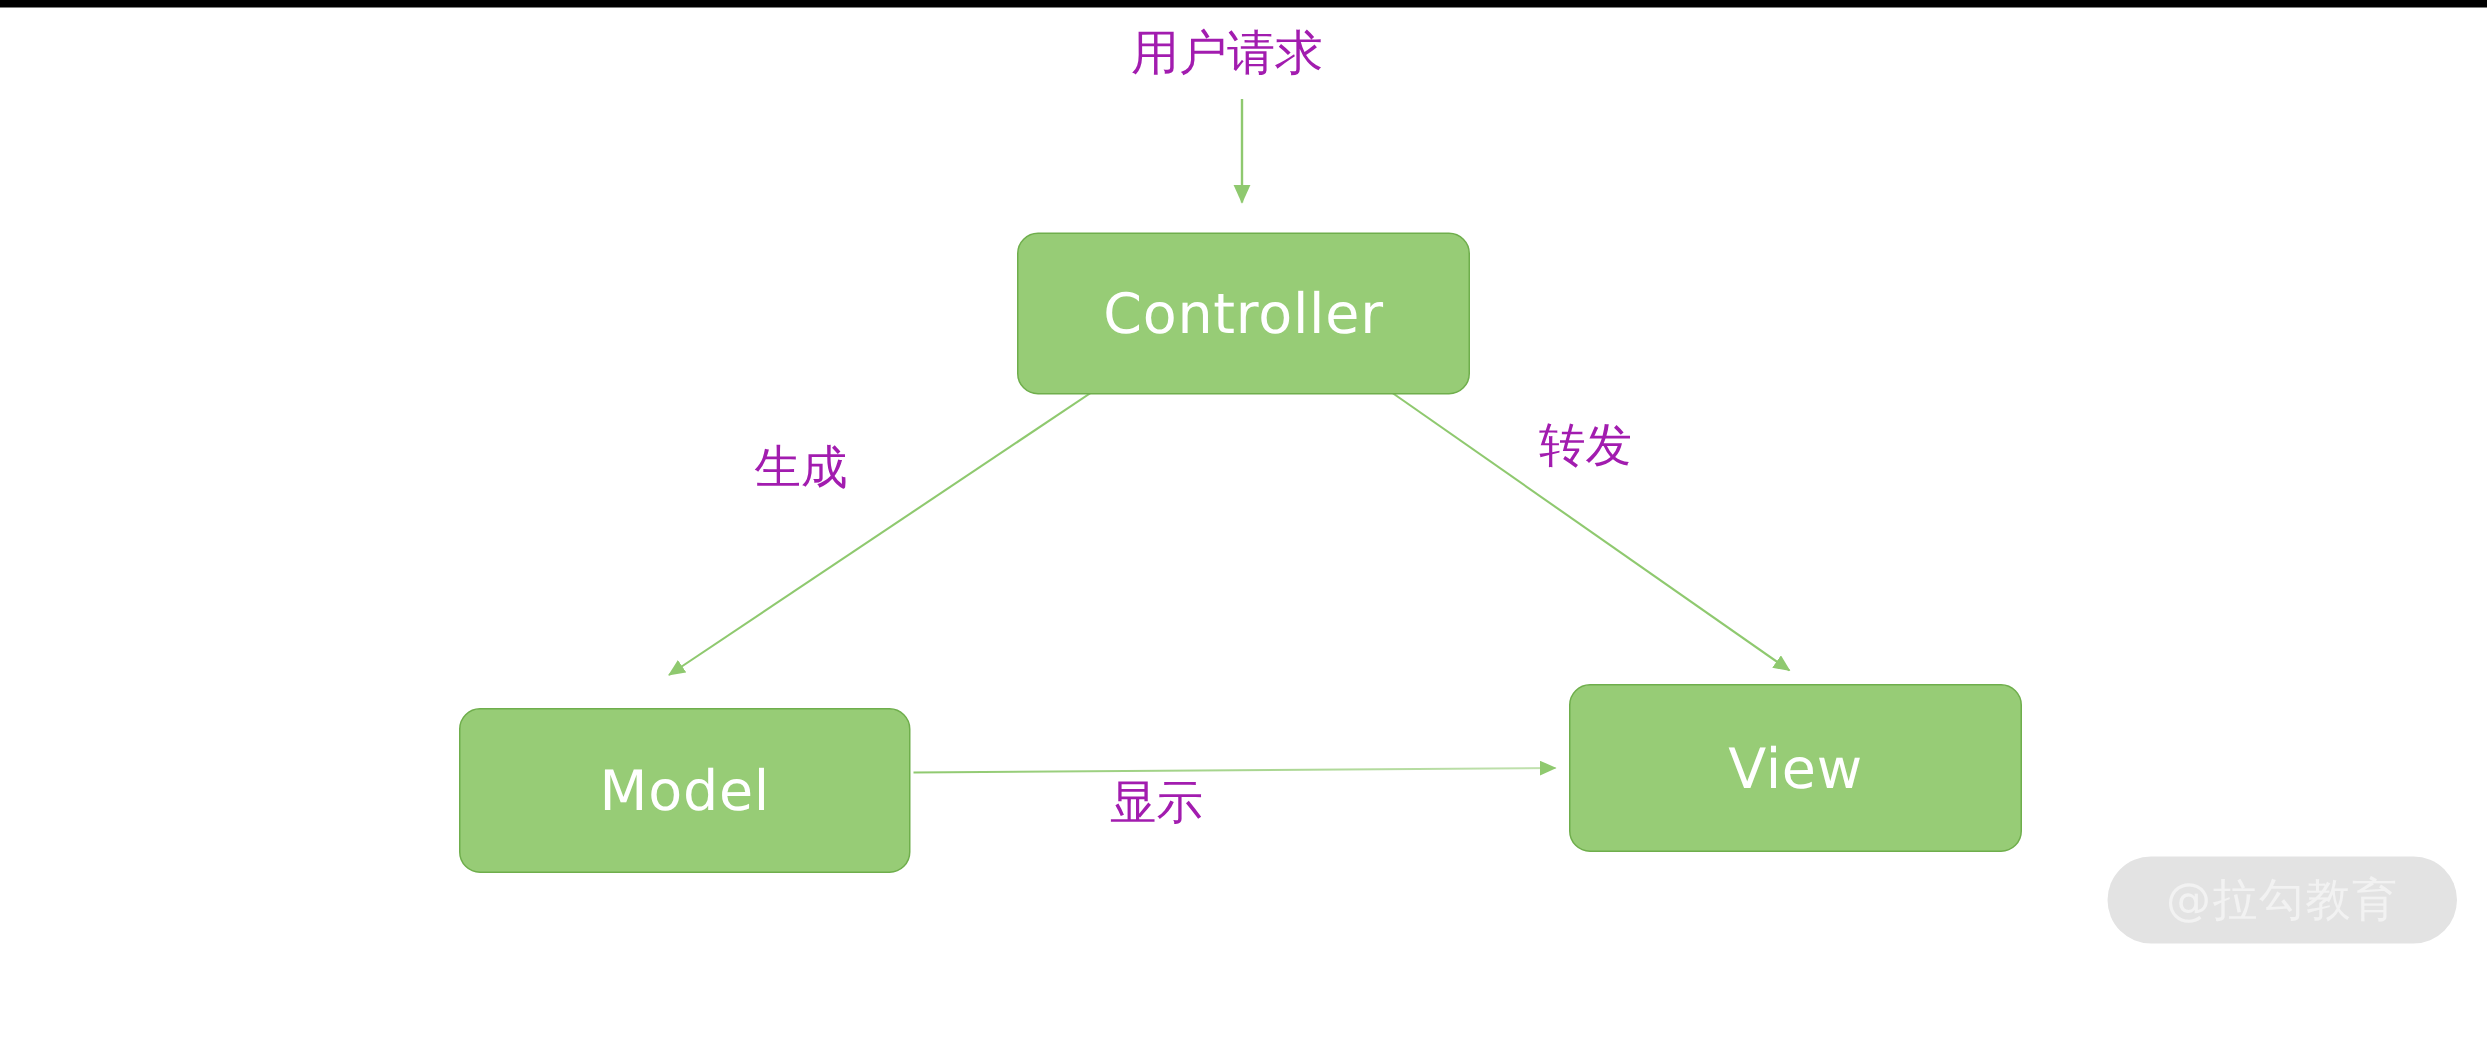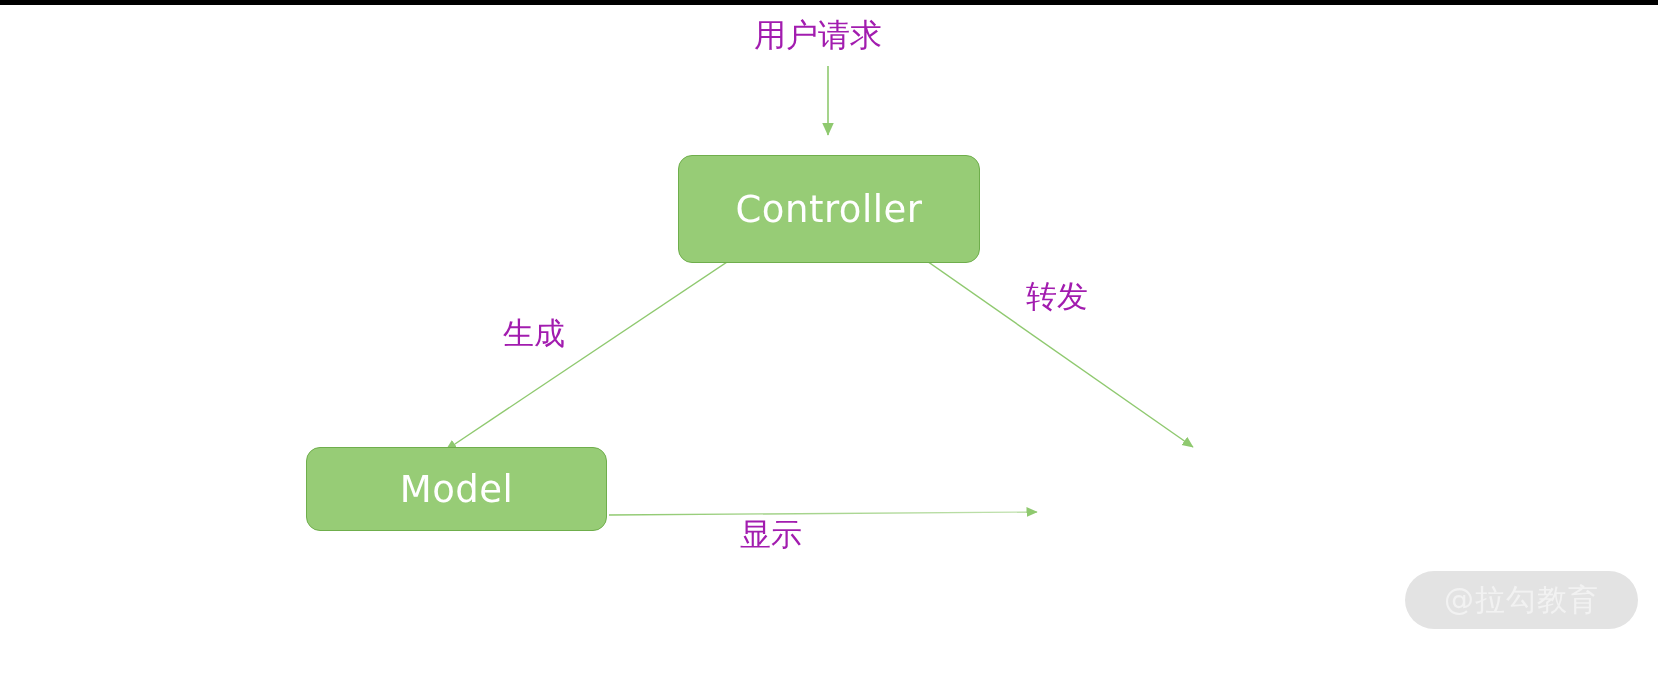--- a/index.html
+++ b/index.html
@@ -48,23 +48,23 @@
   }
   #node-controller {
     left: 678px;
     top: 142px;
     width: 302px;
     height: 108px;
     margin-top: 13px;
   }
   #node-model {
     left: 306px;
-    top: 447px;
+    top: 472px;
     width: 301px;
-    height: 84px;
+    height: 110px;
   }
   #node-view {
     left: 1046px;
     top: 456px;
     width: 302px;
     height: 112px;
   }
   .edge-label {
     position: absolute;
     color: #a21caf;
@@ -73,21 +73,20 @@
     font-family: "DejaVu Sans", "Liberation Sans", sans-serif;
   }
   #label-user-request {
     left: 754px;
     top: 14px;
     font-size: 32px;
   }
   #label-generate {
     left: 503px;
     top: 291px;
-    margin-top: 22px;
   }
   #label-forward {
     left: 1026px;
     top: 276px;
     text-align: center;
   }
   #label-display {
     left: 740px;
     top: 514px;
     font-family: Liberation Mono, monospace;
@@ -145,20 +144,23 @@
   </svg>
 
   <div class="node-box" id="node-controller">
     <span>Controller</span>
   </div>
 
   <div class="node-box" id="node-model">
     <span>Model</span>
   </div>
 
+  <div class="node-box" id="node-view">
+    <span>View</span>
+  </div>
 
   <div class="edge-label" id="label-user-request">用户请求</div>
 
   <div class="edge-label" id="label-generate">生成</div>
 
   <div class="edge-label" id="label-forward">转发</div>
 
   <div class="edge-label" id="label-display">显示</div>
 
   <div id="watermark">

